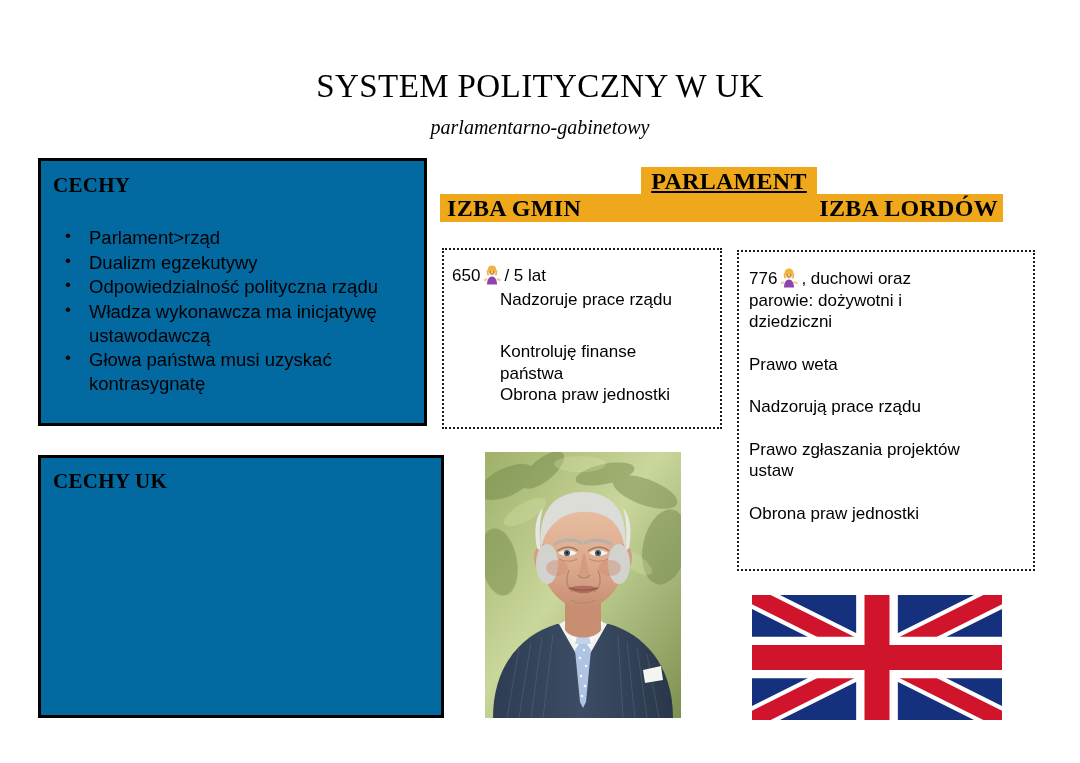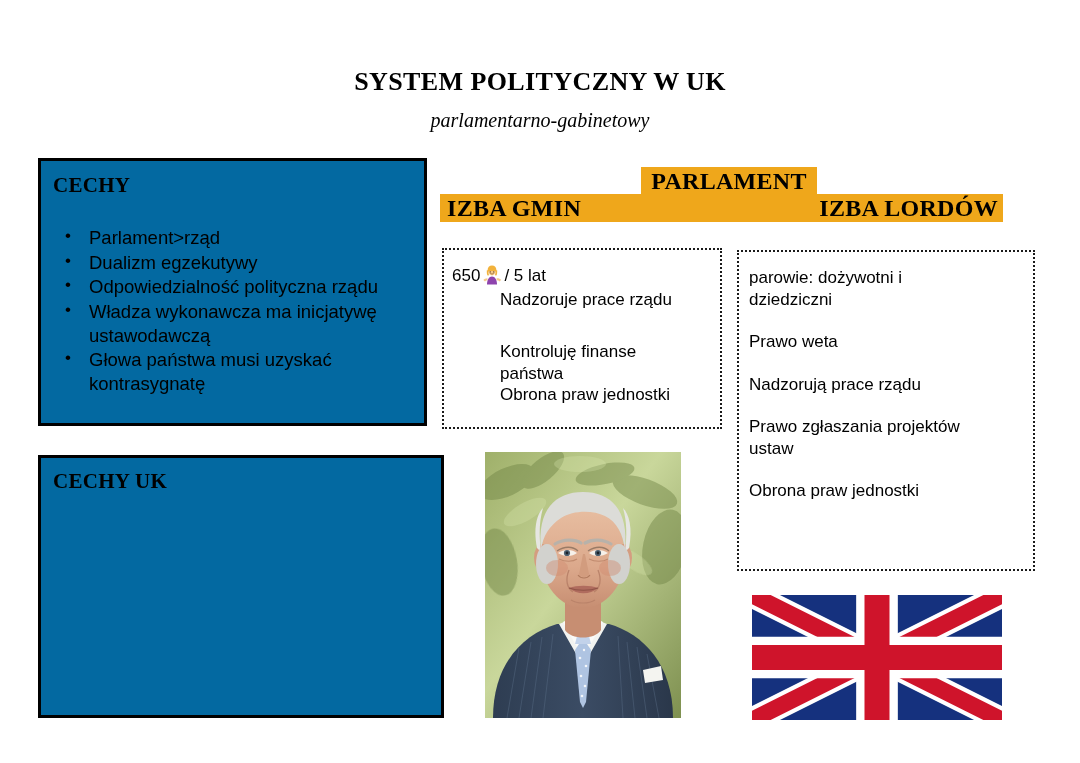--- a/index.html
+++ b/index.html
@@ -19,22 +19,22 @@
   
   #title-block {
     position: absolute;
     left: 0;
     top: 68px;
     width: 1080px;
     text-align: center;
   }
   #main-title {
     font-family: "Liberation Serif", serif;
-    font-weight: bold;
-    font-size: 26px;
+    font-weight: normal;
+    font-size: 33px;
     letter-spacing: 0.4px;
     line-height: 1.1;
     margin: 0;
   }
   #subtitle {
     font-family: "Liberation Serif", serif;
     font-style: italic;
     font-size: 20px;
     margin-top: 12px;
   }
@@ -116,20 +116,21 @@
     display: flex;
     align-items: center;
     box-sizing: border-box;
   }
   #parlament-bar {
     left: 641px;
     top: 167px;
     width: 176px;
     height: 28px;
     justify-content: center;
+    text-decoration: underline;
   }
   #izba-bar {
     left: 440px;
     top: 194px;
     width: 563px;
     height: 28px;
     justify-content: space-between;
     padding: 0 5px 0 7px;
   }
 
@@ -250,20 +251,32 @@
           <path d="M6.4 14.2 C4.6 14.2 3.2 14.9 2.4 16.0 L4.0 17.5 C4.7 16.7 5.5 16.3 6.4 16.3 Z" fill="#F5C98C"></path>
         </svg></span><span>/ 5 lat</span></p>
   <p id="gmin-line2">Nadzoruje prace rządu</p>
   <p id="gmin-line3">Kontroluję finanse</p>
   <p id="gmin-line4">państwa</p>
   <p id="gmin-line5">Obrona praw jednostki</p>
 </div>
 
 <div class="dotted-box" id="lordow-box">
   <div class="blk">
+    <p><span>776</span><span class="emoji-person"><svg width="22" height="21" viewBox="0 0 22 21">
+            <path d="M6.6 6.2 C6.6 3.4 8.3 1.6 11 1.6 C13.7 1.6 15.4 3.4 15.4 6.2 L15.4 7.4 L6.6 7.4 Z" fill="#F2B23B"></path>
+            <path d="M7.4 7.0 C7.4 9.6 8.9 11.4 11 11.4 C13.1 11.4 14.6 9.6 14.6 7.0 Z" fill="#F5C98C"></path>
+            <path d="M5.9 6.0 C5.6 8.6 6.0 10.6 6.6 11.6 L8.1 11.2 C7.5 9.9 7.4 8.3 7.6 7.0 Z" fill="#F2B23B"></path>
+            <path d="M16.1 6.0 C16.4 8.6 16.0 10.6 15.4 11.6 L13.9 11.2 C14.5 9.9 14.6 8.3 14.4 7.0 Z" fill="#F2B23B"></path>
+            <circle cx="9.2" cy="7.9" r="0.62" fill="#4A2E12"></circle>
+            <circle cx="12.8" cy="7.9" r="0.62" fill="#4A2E12"></circle>
+            <path d="M9.6 9.6 C10.3 10.2 11.7 10.2 12.4 9.6" stroke="#8A5A22" stroke-width="0.7" fill="none" stroke-linecap="round"></path>
+            <path d="M6.0 20.4 C6.0 15.4 8.1 12.4 11 12.4 C13.9 12.4 16.0 15.4 16.0 20.4 Z" fill="#8E44AD"></path>
+            <path d="M15.6 14.2 C17.6 14.0 19.2 14.6 20.2 15.8 L18.6 17.4 C17.8 16.5 16.8 16.1 15.6 16.2 Z" fill="#F5C98C"></path>
+            <path d="M6.4 14.2 C4.6 14.2 3.2 14.9 2.4 16.0 L4.0 17.5 C4.7 16.7 5.5 16.3 6.4 16.3 Z" fill="#F5C98C"></path>
+          </svg></span><span>, duchowi oraz</span></p>
     <p>parowie: dożywotni i</p>
     <p>dziedziczni</p>
   </div>
   <div class="blk">
     <p>Prawo weta</p>
   </div>
   <div class="blk">
     <p>Nadzorują prace rządu</p>
   </div>
   <div class="blk">

